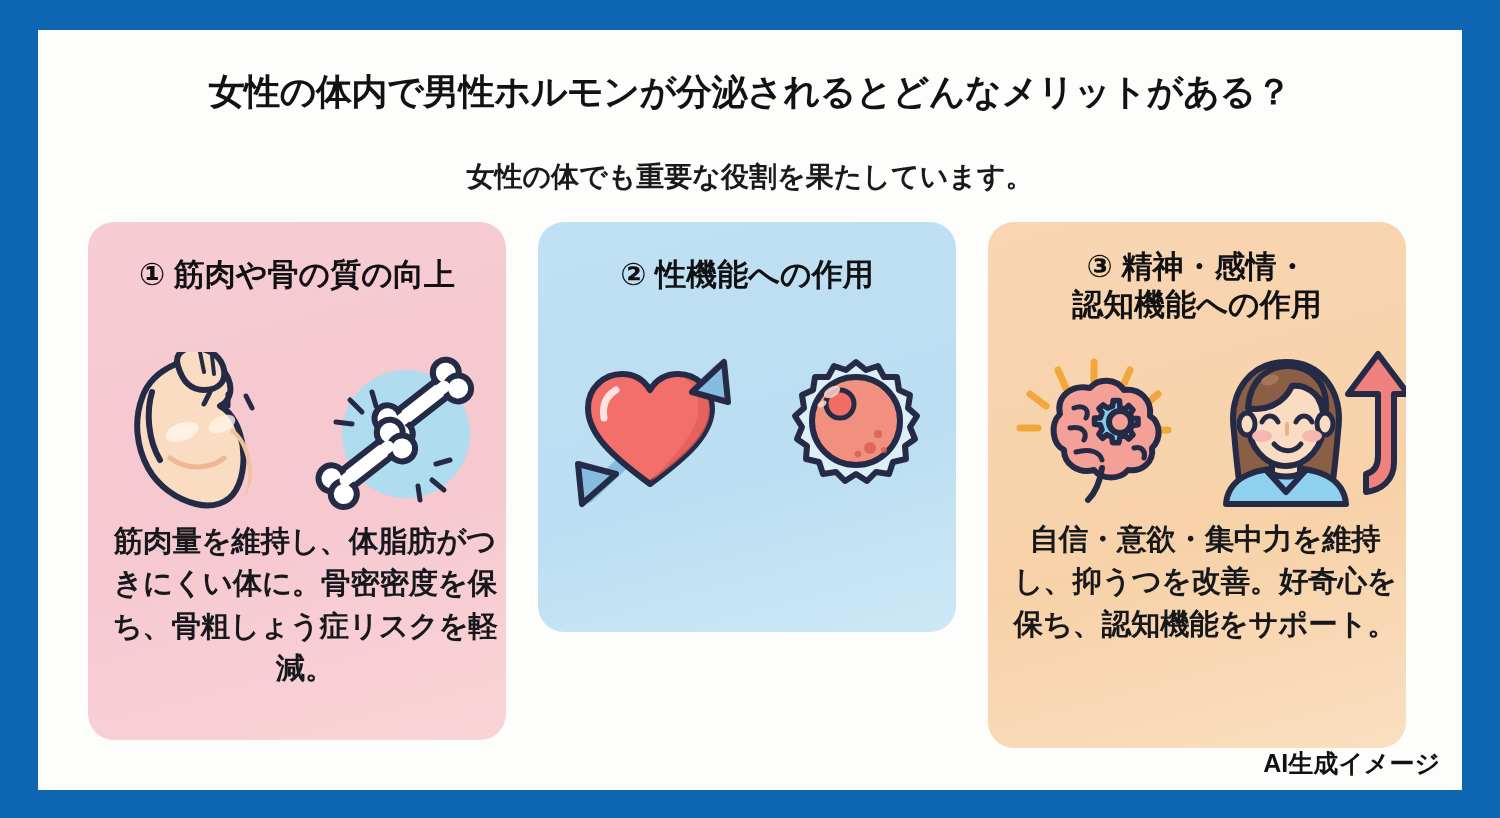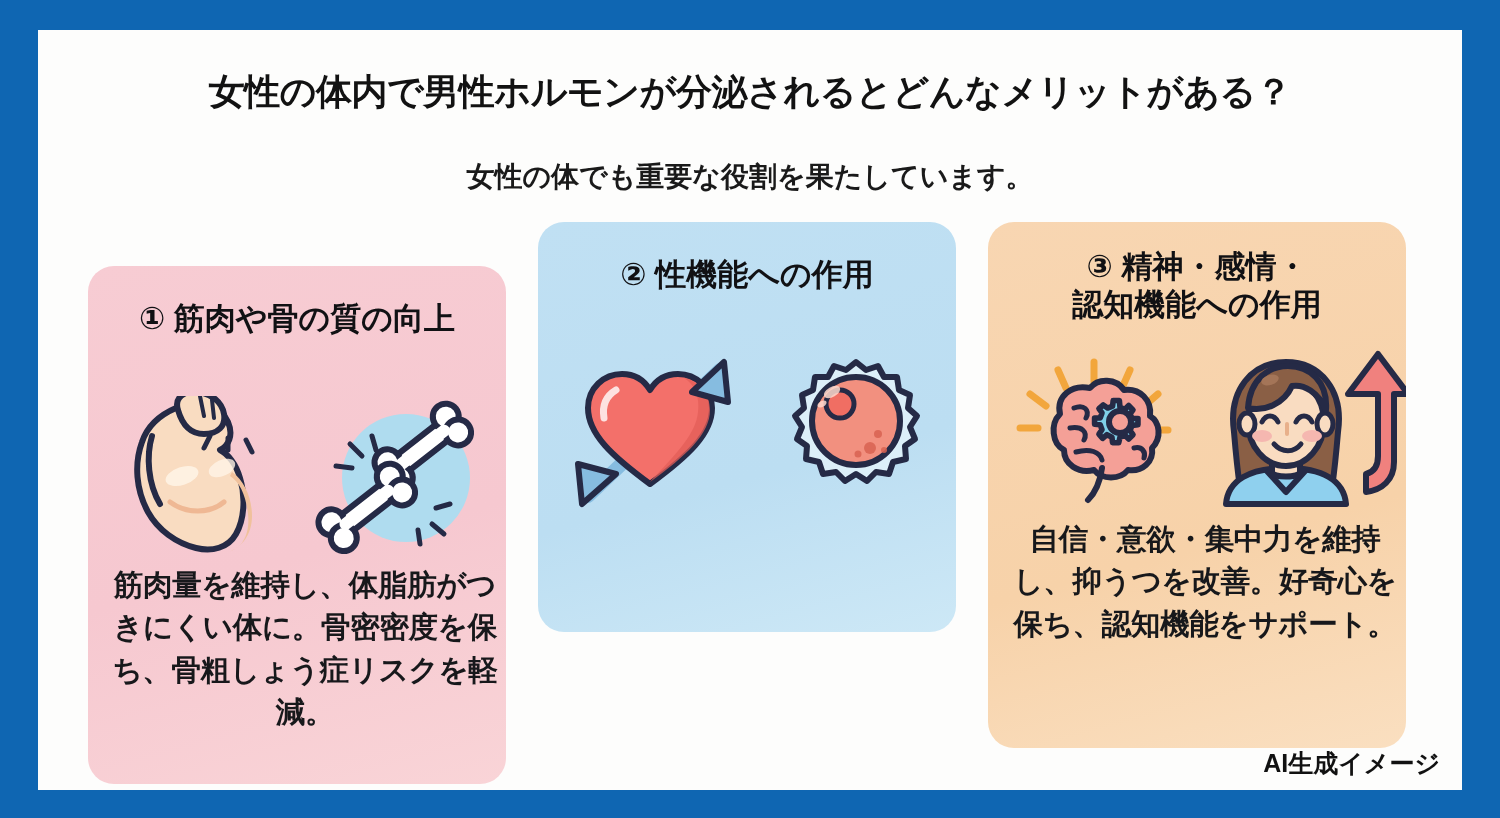--- a/index.html
+++ b/index.html
@@ -72,21 +72,20 @@
     top: 192px;
     width: 418px;
     border-radius: 26px;
     box-sizing: border-box;
     overflow: hidden;
   }
   .card-1 {
     left: 50px;
     height: 518px;
     background: linear-gradient(165deg, #f7ccd3 0%, #f6c8d0 55%, #f9d4d7 100%);
-    margin-top: 44px;
   }
   .card-2 {
     left: 500px;
     height: 410px;
     background: linear-gradient(165deg, #c0e0f3 0%, #bcdef2 60%, #cde8f6 100%);
   }
   .card-3 {
     left: 950px;
     height: 526px;
     background: linear-gradient(165deg, #f8d6b2 0%, #f7d2a9 60%, #fadfc0 100%);

